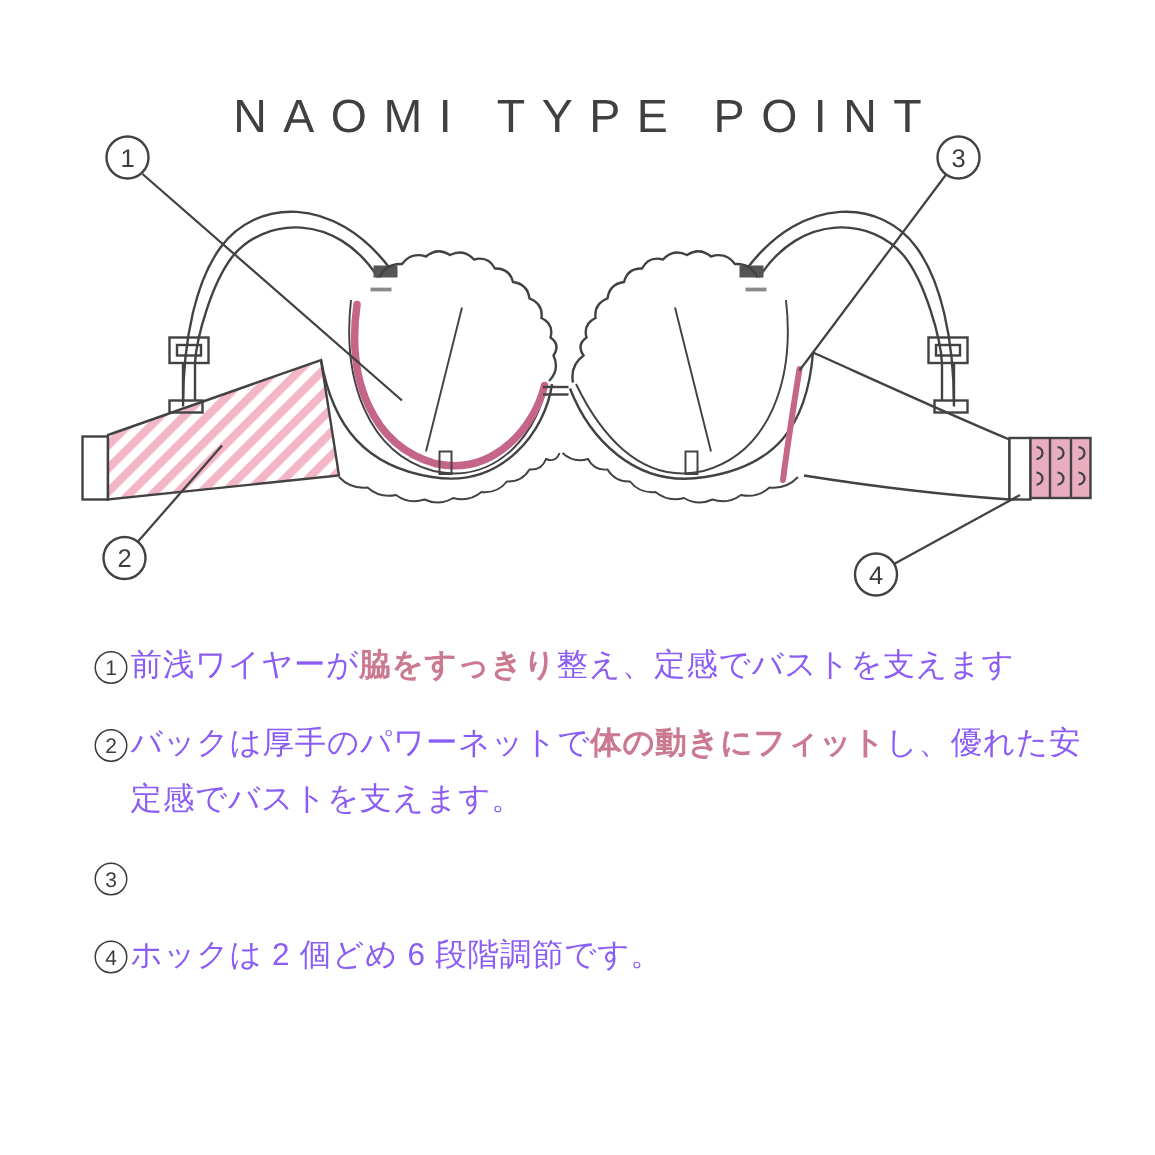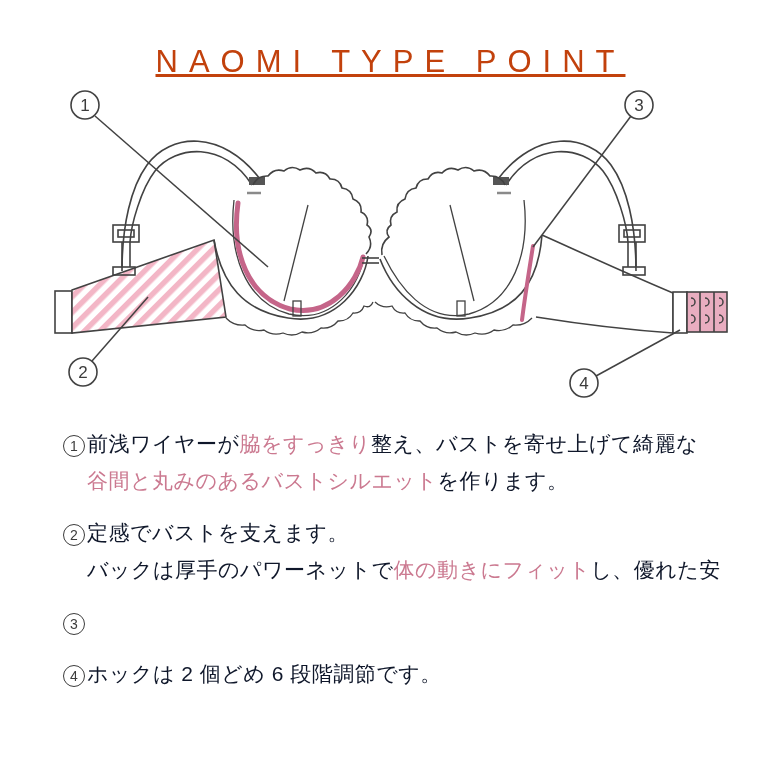--- a/index.html
+++ b/index.html
@@ -1,31 +1,31 @@
 <!DOCTYPE html>
 <html><head>
 <meta charset="utf-8">
 <style>
   html,body{margin:0;padding:0;background:#ffffff;}
   .page{position:relative;width:770px;height:770px;background:#ffffff;overflow:hidden;
         font-family:"Liberation Sans","DejaVu Sans",sans-serif;}
-  .title{position:absolute;top:44px;left:0;right:0;margin:0;text-align:center;
+  .title{position:absolute;top:44px;left:0;right:0;margin:16px;text-align:center;
          font-size:31px;font-weight:400;letter-spacing:11px;text-indent:11px;
-         color:#c2410c;text-decoration:underline;}
+         color:#404040;}
   .diagram{position:absolute;top:85px;left:0;}
   .points{position:absolute;top:425px;left:63px;width:668px;
           font-size:21px;line-height:37px;letter-spacing:0.5px;color:#3c3c3c;}
   .point{display:flex;margin-bottom:15px;}
   .pnum{flex:0 0 24px;}
   .pnum span{display:inline-block;width:20px;height:20px;margin-top:8px;
              border:1.5px solid #3c3c3c;border-radius:50%;
              font-size:14px;line-height:20px;text-align:center;letter-spacing:0;}
   .ptext{flex:1;}
-  .seg-dark{color:#0f172a;}
-  .seg-pink{color:#cb7990;}
+  .seg-dark{color:#8b5cf6;}
+  .seg-pink{color:#cb7990;font-weight:bold;}
 </style>
 </head>
 <body>
 
 <div class="page">
 
   <h1 class="title">NAOMI TYPE POINT</h1>
 
   <svg class="diagram" width="770" height="330" viewBox="0 0 770 330">
     <defs>
@@ -138,30 +138,29 @@
         <text x="584" y="304">4</text>
         </g>
     </g>
   </svg>
 
   <div class="points">
 
     <div class="point">
       <div class="pnum"><span>1</span></div>
       <div class="ptext">
-        <div><span class="seg seg-dark">前浅ワイヤーが</span><span class="seg seg-pink">脇をすっきり</span><span class="seg seg-dark">整え、バストを寄せ上げて綺麗な</span></div>
-        <div><span class="seg seg-pink">谷間と丸みのあるバストシルエット</span><span class="seg seg-dark">を作ります。</span></div>
+        <div><span class="seg seg-dark">前浅ワイヤーが</span><span class="seg seg-pink">脇をすっきり</span><span class="seg seg-dark">整え、定感でバストを支えます</span></div>
       </div>
     </div>
 
     <div class="point">
       <div class="pnum"><span>2</span></div>
       <div class="ptext">
+        <div><span class="seg seg-dark">バックは厚手のパワーネットで</span><span class="seg seg-pink">体の動きにフィット</span><span class="seg seg-dark">し、優れた安</span></div>
         <div><span class="seg seg-dark">定感でバストを支えます。</span></div>
-        <div><span class="seg seg-dark">バックは厚手のパワーネットで</span><span class="seg seg-pink">体の動きにフィット</span><span class="seg seg-dark">し、優れた安</span></div>
       </div>
     </div>
 
     <div class="point">
       <div class="pnum"><span>3</span></div>
       <div class="ptext">
       </div>
     </div>
 
     <div class="point">

